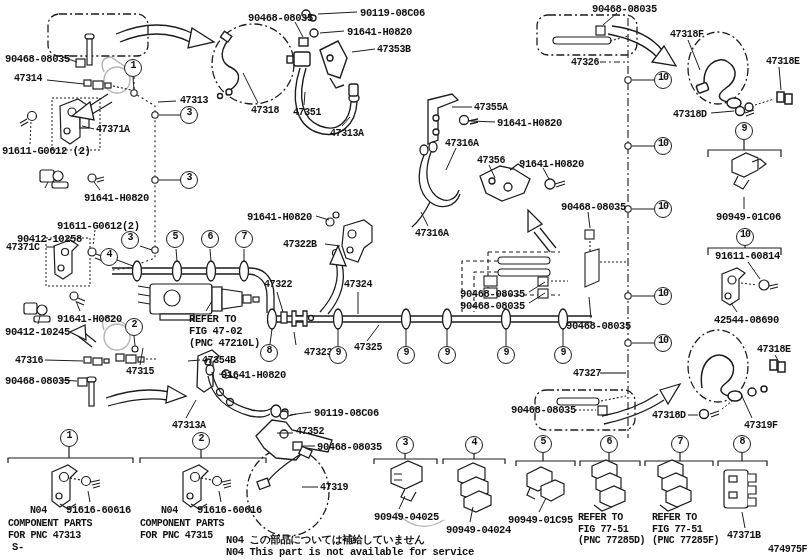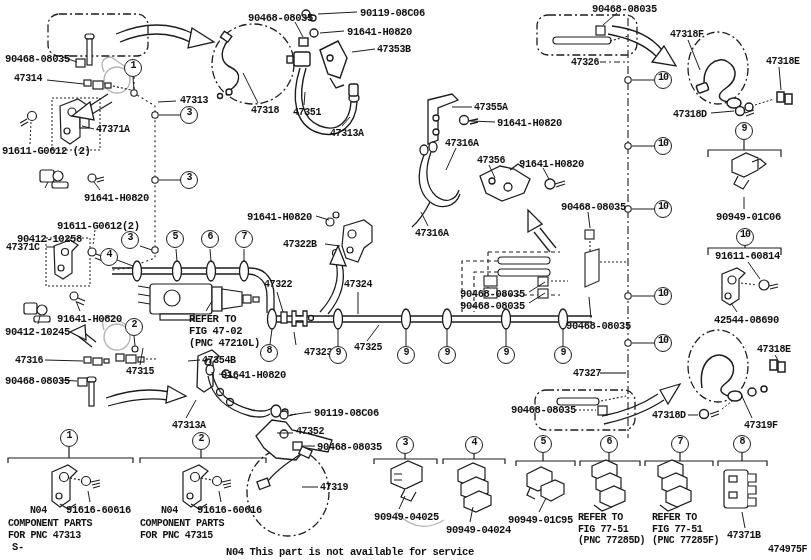--- a/index.html
+++ b/index.html
@@ -426,20 +426,21 @@
     <line x1="140" y1="246" x2="152" y2="250"></line>
     <line x1="632" y1="80" x2="654" y2="80"></line>
     <line x1="632" y1="146" x2="654" y2="146"></line>
     <line x1="632" y1="209" x2="654" y2="209"></line>
     <line x1="632" y1="296" x2="654" y2="296"></line>
     <line x1="632" y1="343" x2="654" y2="343"></line>
   </g>
 </svg>
 
 <div id="labels">
+  <div class="plabel" style="left:226px;top:534px">N04 この部品については補給していません</div>
   <div class="plabel" style="left:226px;top:546px">N04 This part is not available for service</div>
   <div class="plabel big" style="left:768px;top:544px">474975F</div>
   <div class="plabel" style="left:12px;top:541px">S-</div>
 <div class="plabel" style="left: 5px; top: 53px;">90468-08035</div>
       <div class="plabel big" style="left: 14px; top: 73px;">47314</div>
       <div class="plabel big" style="left: 180px; top: 95px;">47313</div>
       <div class="plabel big" style="left: 96px; top: 124px;">47371A</div>
       <div class="plabel" style="left: 2px; top: 145px;">91611-G0612 (2)</div>
       <div class="plabel" style="left: 17px; top: 190px; margin-top: 43px;">90412-10258</div>
       <div class="plabel" style="left: 84px; top: 192px;">91641-H0820</div>

